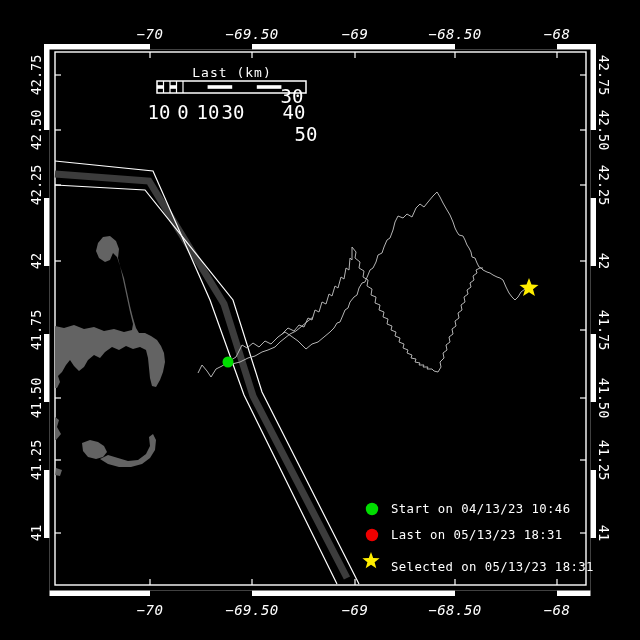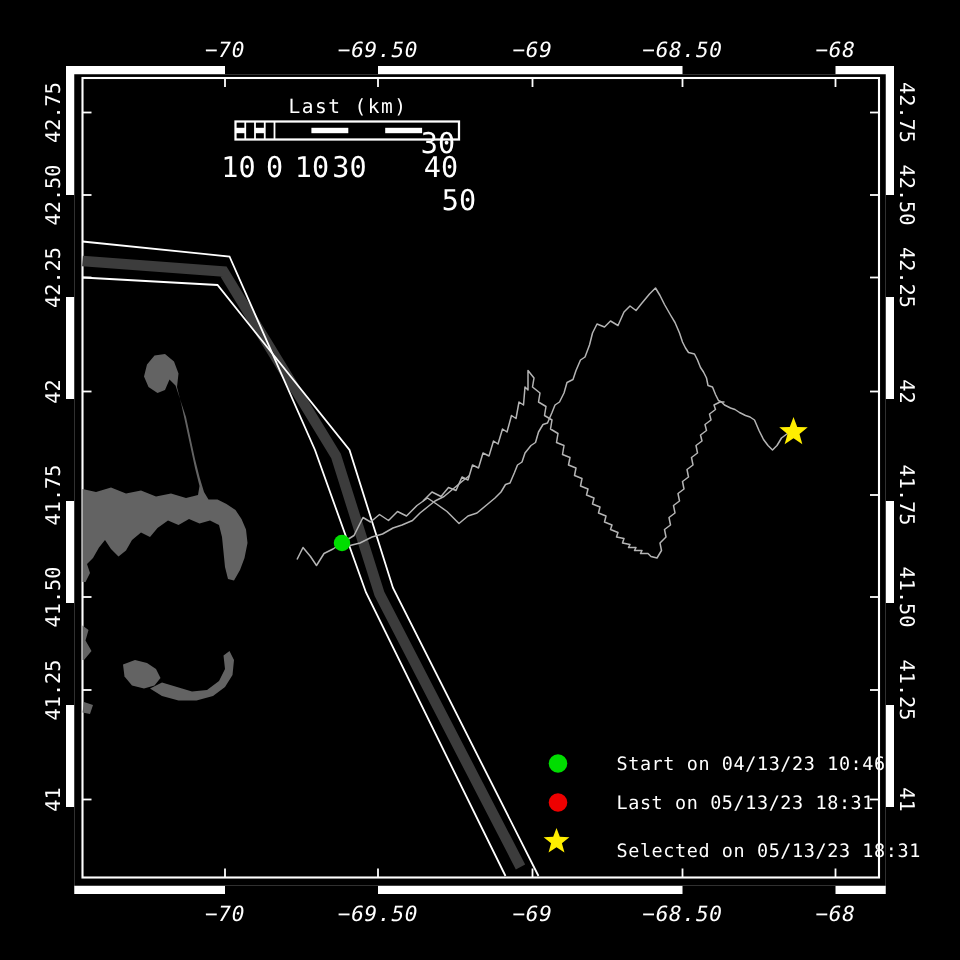--- a/index.html
+++ b/index.html
@@ -6,21 +6,21 @@
   #stage{position:relative;width:640px;height:640px;background:#000;overflow:hidden;
          font-family:"DejaVu Sans Mono","Liberation Mono",monospace;}
   #map-svg{position:absolute;left:0;top:0;}
   .label{position:absolute;color:#fff;white-space:nowrap;transform:translate(-50%,-50%);
          font-family:"DejaVu Sans Mono","Liberation Mono",monospace;}
   .axis-label{font-size:14px;letter-spacing:0.5px;font-style:italic;}
   .axis-label-left{transform:translate(-50%,-50%) rotate(-90deg);font-size:13.5px;}
   .axis-label-right{transform:translate(-50%,-50%) rotate(90deg);font-size:13.5px;}
   .scale-title{font-size:13px;letter-spacing:1px;}
   .scale-num{font-size:19px;}
-  .legend-text{font-size:12.3px;letter-spacing:0.4px;transform:translate(0,-50%);margin-left:20px;}
+  .legend-text{font-size:12.3px;letter-spacing:0.4px;transform:translate(0,-50%);}
 </style>
 </head>
 <body>
 
 <div id="stage">
   <svg id="map-svg" width="640" height="640" viewBox="0 0 640 640">
     <g id="g-zebra">
         <rect x="44" y="44" width="552" height="5.5" fill="#ffffff"></rect>
         <rect x="44" y="590.5" width="552" height="5.5" fill="#ffffff"></rect>
         <rect x="44" y="44" width="5.5" height="552" fill="#ffffff"></rect>

